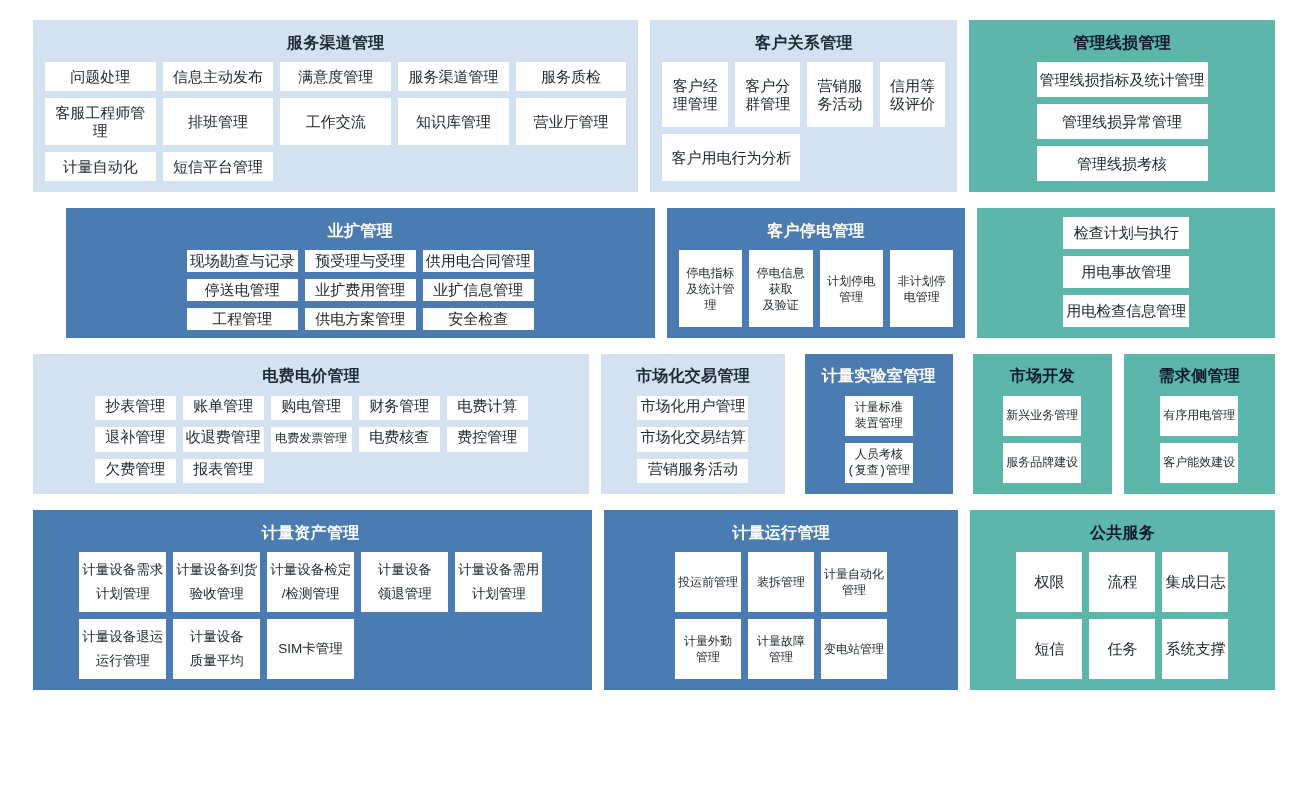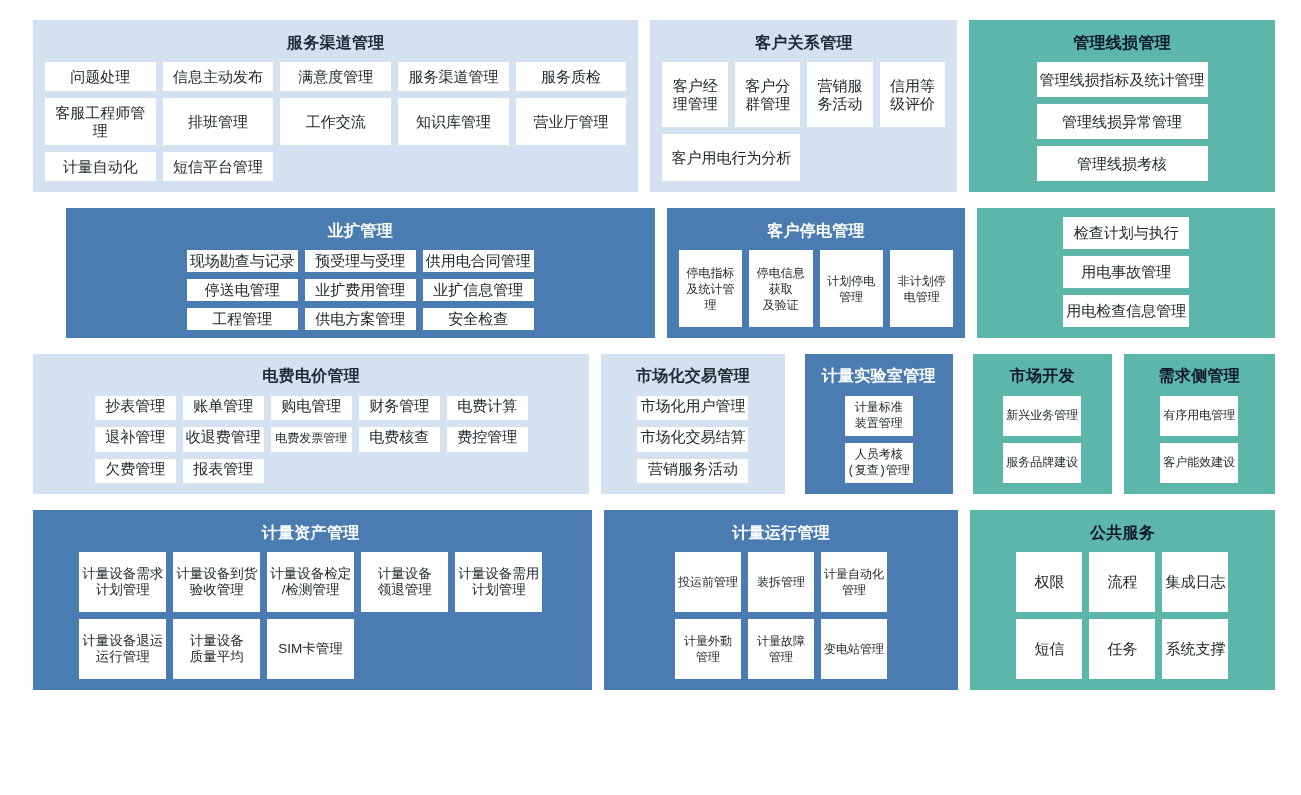--- a/index.html
+++ b/index.html
@@ -104,21 +104,21 @@
   .row-3 { gap: 12px; }
   .row-3 .subgap { margin-left: 8px; }
 
   
   .r4c1 { width: 563px; padding-left: 8px; }
   .r4c2 { width: 356px; }
   .r4c3 { width: 307px; }
 
   
   .tile.sm { font-size: 12px; line-height: 16px; }
-  .tile.xs { font-size: 13.5px; line-height: 16px; }
+  .tile.xs { font-size: 13.5px; line-height: 24px; }
 </style>
 </head>
 <body>
 
 <div id="board">
 
   <div class="row row-1">
     <div class="panel blue-light r1c1">
       <div class="panel-title">服务渠道管理</div>
       <div class="grid g4">

